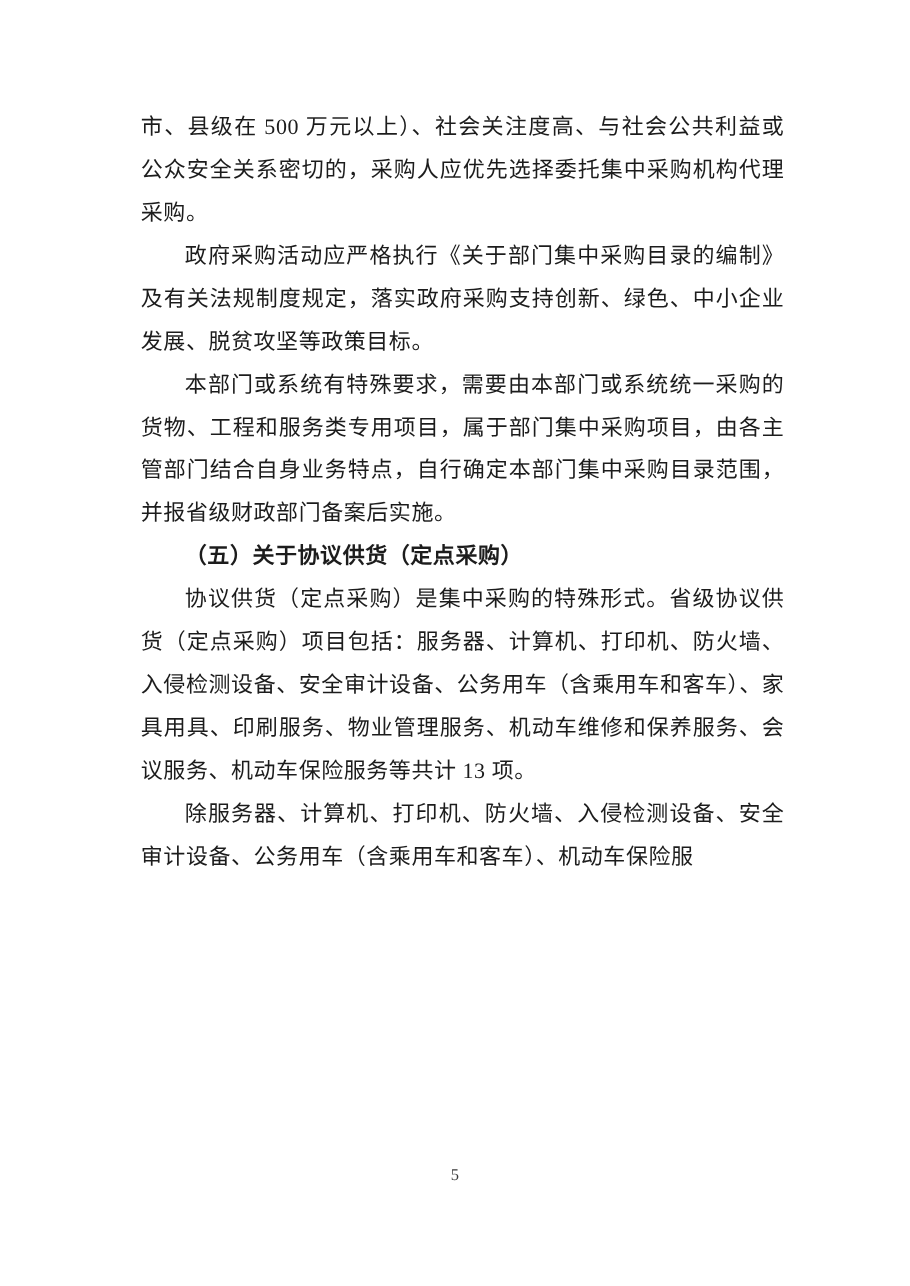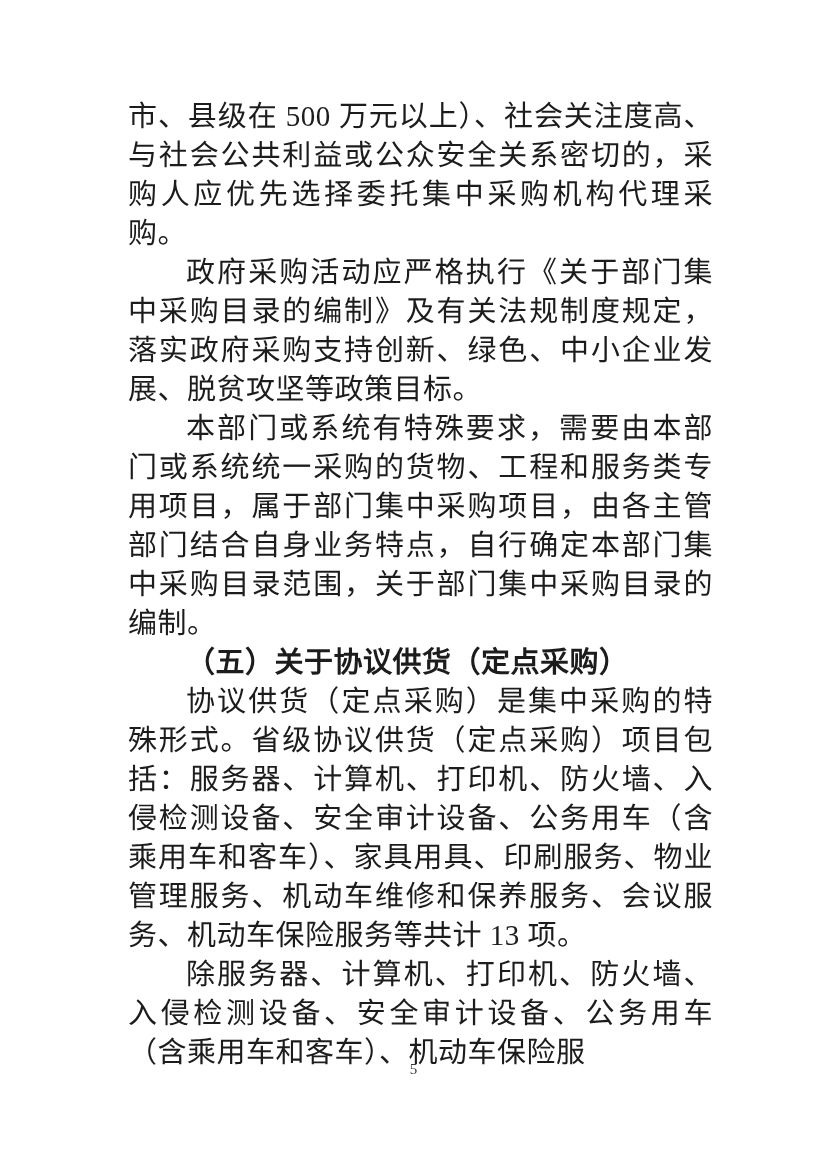--- a/index.html
+++ b/index.html
@@ -17,21 +17,21 @@
     color: #1c1c1c;
   }
   .content {
     position: absolute;
     top: 97px;
     left: 128px;
     width: 585px;
   }
   .content p {
     margin: 0;
-    font-size: 29px;
+    font-size: 20px;
     line-height: 39px;
     text-align: justify;
     text-justify: inter-ideograph;
     letter-spacing: 0.5px;
   }
   .content p.indent {
     text-indent: 2em;
   }
   .content p.heading {
     font-weight: bold;
@@ -50,21 +50,21 @@
     font-family: "Liberation Serif", "DejaVu Serif", serif;
   }
 </style>
 </head>
 <body>
 
 <div class="page">
   <div class="content">
     <p>市、县级在 500 万元以上）、社会关注度高、与社会公共利益或公众安全关系密切的，采购人应优先选择委托集中采购机构代理采购。</p>
     <p class="indent">政府采购活动应严格执行《关于部门集中采购目录的编制》及有关法规制度规定，落实政府采购支持创新、绿色、中小企业发展、脱贫攻坚等政策目标。</p>
-    <p class="indent">本部门或系统有特殊要求，需要由本部门或系统统一采购的货物、工程和服务类专用项目，属于部门集中采购项目，由各主管部门结合自身业务特点，自行确定本部门集中采购目录范围，关于部门集中采购目录的编制。</p>
+    <p class="indent">本部门或系统有特殊要求，需要由本部门或系统统一采购的货物、工程和服务类专用项目，属于部门集中采购项目，由各主管部门结合自身业务特点，自行确定本部门集中采购目录范围，并报省级财政部门备案后实施。</p>
     <p class="heading">（五）关于协议供货（定点采购）</p>
     <p class="indent">协议供货（定点采购）是集中采购的特殊形式。省级协议供货（定点采购）项目包括：服务器、计算机、打印机、防火墙、入侵检测设备、安全审计设备、公务用车（含乘用车和客车）、家具用具、印刷服务、物业管理服务、机动车维修和保养服务、会议服务、机动车保险服务等共计 13 项。</p>
     <p class="indent">除服务器、计算机、打印机、防火墙、入侵检测设备、安全审计设备、公务用车（含乘用车和客车）、机动车保险服</p>
   </div>
 
   <div class="footer">
     <span class="page-number">5</span>
   </div>
 </div>
 

